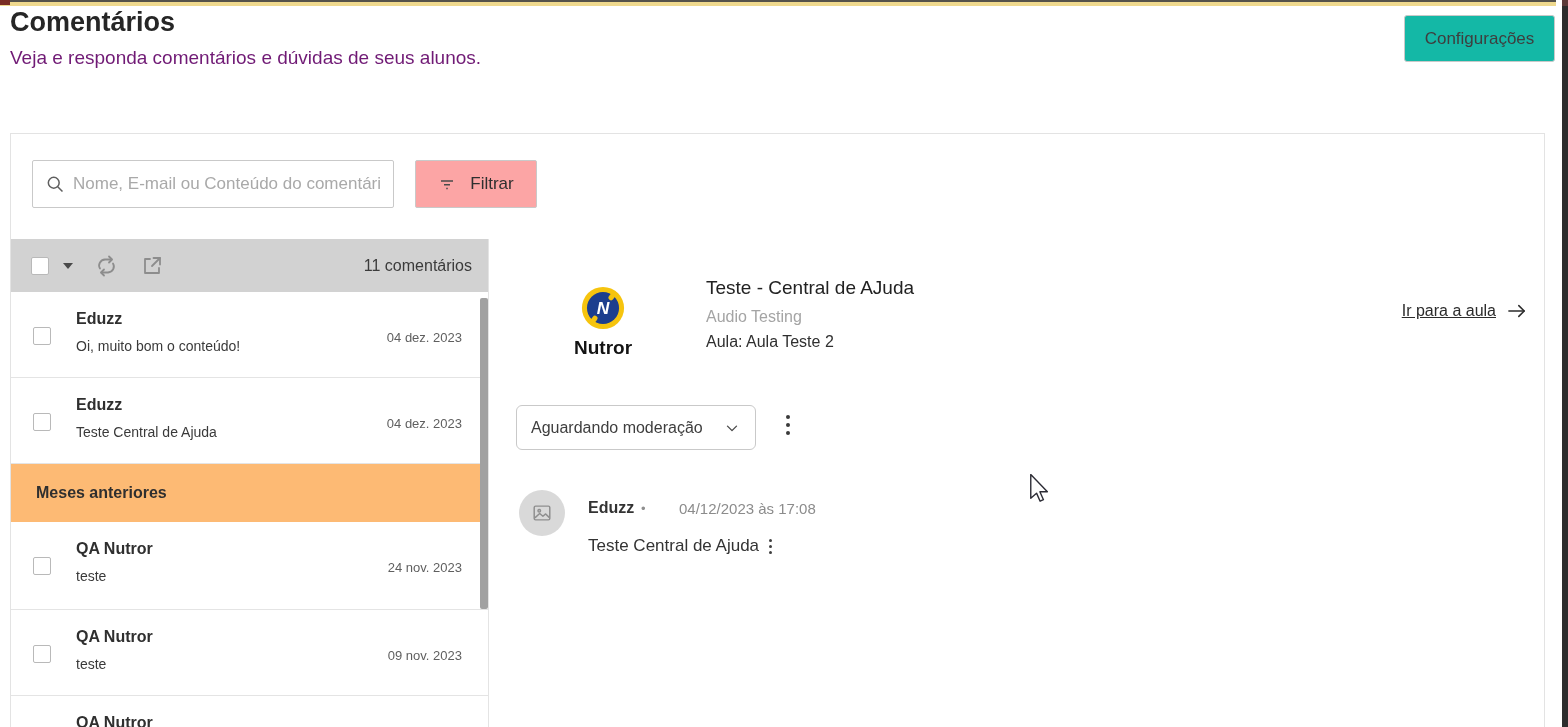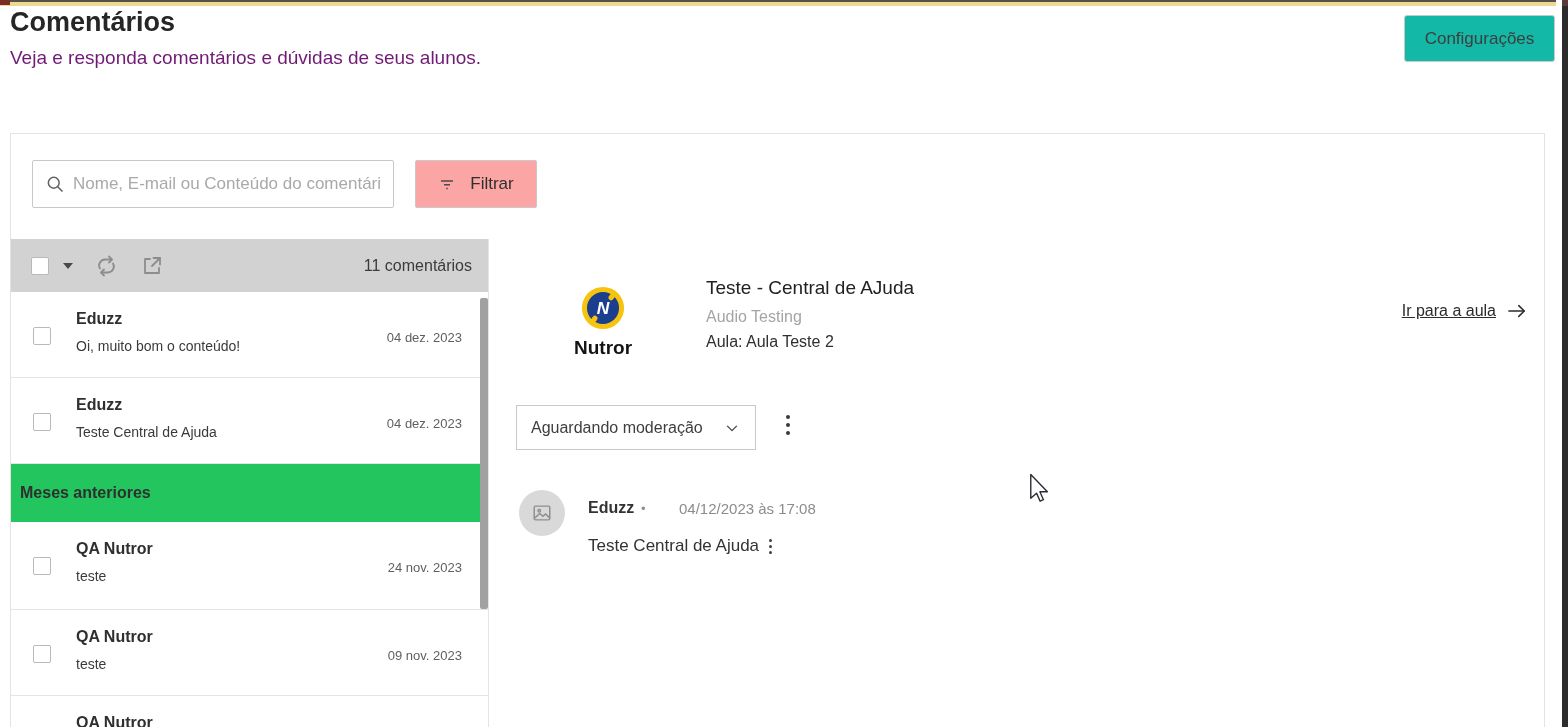--- a/index.html
+++ b/index.html
@@ -74,42 +74,42 @@
   .li-1 { top:244px; height:86px; }
   .li-2 { top:388px; height:88px; }
   .li-3 { top:476px; height:86px; }
   .li-4 { top:562px; height:86px; border-bottom:none; }
   .list-item .cb-wrap { position:absolute; left:22px; top:35px; }
   .li-name { position:absolute; left:65px; top:18px; font-size:16px; font-weight:700; color:#2f2f2f; }
   .li-preview { position:absolute; left:65px; top:46px; font-size:14px; color:#3a3a3a; }
   .li-date { position:absolute; right:26px; top:38px; font-size:13px; color:#5f5f5f; }
 
   .section-header {
-    left:0; top:330px; width:477px; height:58px; background:#22c55e;
-    display:flex; align-items:center; padding-left:9px;
+    left:0; top:330px; width:477px; height:58px; background:#fdba74;
+    display:flex; align-items:center; padding-left:25px;
     font-size:16px; font-weight:700; color:#2f2f2f;
   }
   .scroll-thumb { left:469px; top:164px; width:8px; height:311px; background:#a1a1a1; border-radius:2px; cursor:pointer; }
 
   
   .detail-panel { left:477px; top:105px; width:1057px; height:535px; border-left:1px solid #e4e4e4; }
   .brand-block { position:absolute; left:85px; top:47px; width:58px; text-align:center; }
   .brand-name { font-size:19px; font-weight:700; color:#141414; margin-top:3px; }
   .course-title { position:absolute; left:217px; top:38px; font-size:19px; color:#222; }
   .module-name { position:absolute; left:217px; top:69px; font-size:16px; color:#a4a4a4; }
   .lesson-label { position:absolute; left:217px; top:94px; font-size:16px; color:#2f2f2f; }
   .goto-link {
     position:absolute; right:17px; top:63px;
     display:flex; align-items:center; gap:10px; cursor:pointer;
   }
   .goto-link .txt { font-size:16px; color:#2b2b2b; text-decoration:underline; }
 
   .moderation-select {
     position:absolute; left:27px; top:166px; width:240px; height:45px;
-    border:1px solid #c9c9c9; border-radius:0; background:#fff;
+    border:1px solid #c9c9c9; border-radius:6px; background:#fff;
     display:flex; align-items:center; padding:16px 14px; cursor:pointer;justify-content:space-between;
   }
   .moderation-select .txt { font-size:16px; color:#3e3e3e; flex:1; }
   .kebab { display:flex; flex-direction:column; gap:4px; cursor:pointer; align-items:center; }
   .kebab i { width:4px; height:4px; border-radius:50%; background:#3a3a3a; }
   .kebab.small { gap:3px; }
   .kebab.small i { width:3px; height:3px; background:#3f3f3f; }
   .detail-kebab { position:absolute; left:293px; top:172px; padding:4px; }
 
   .avatar {

